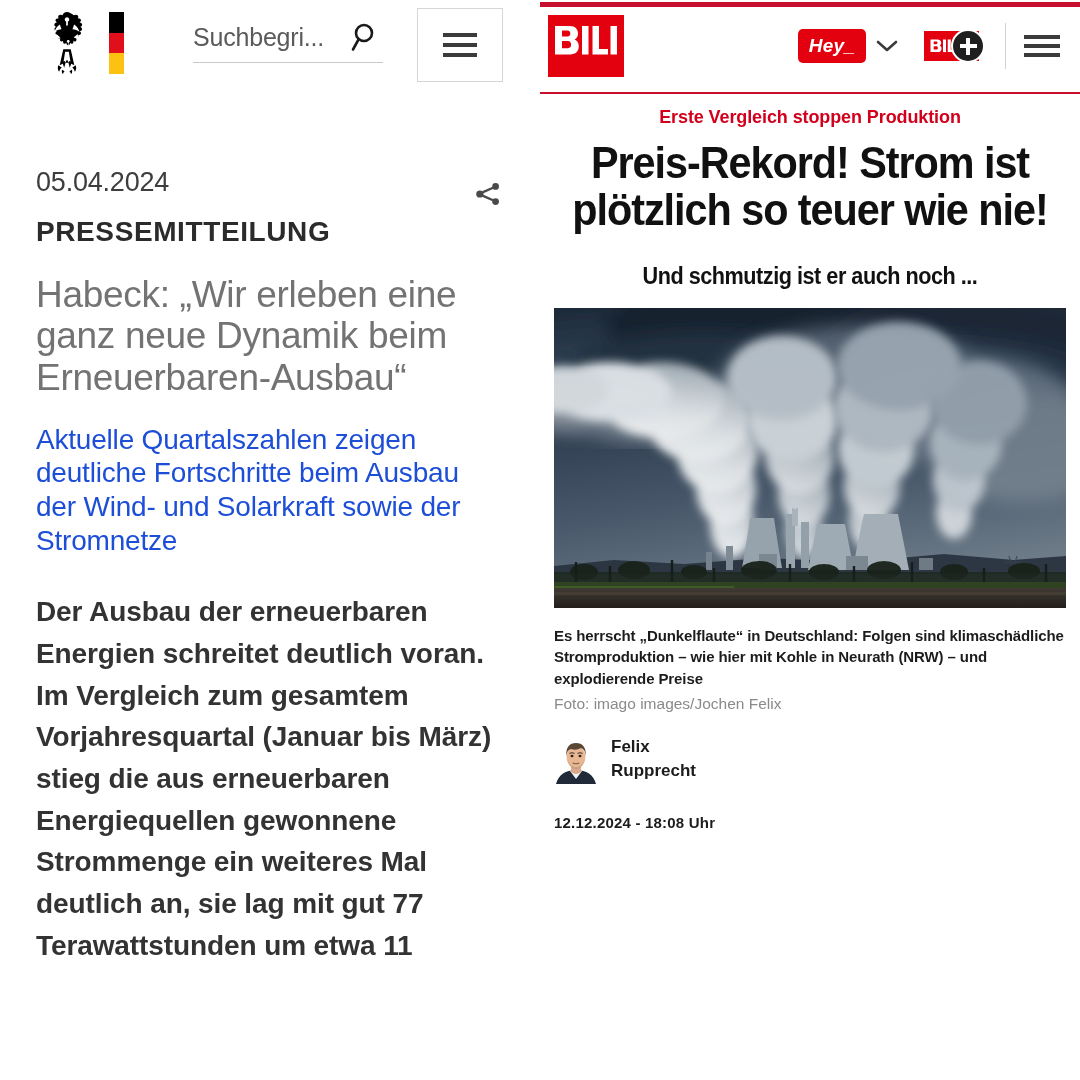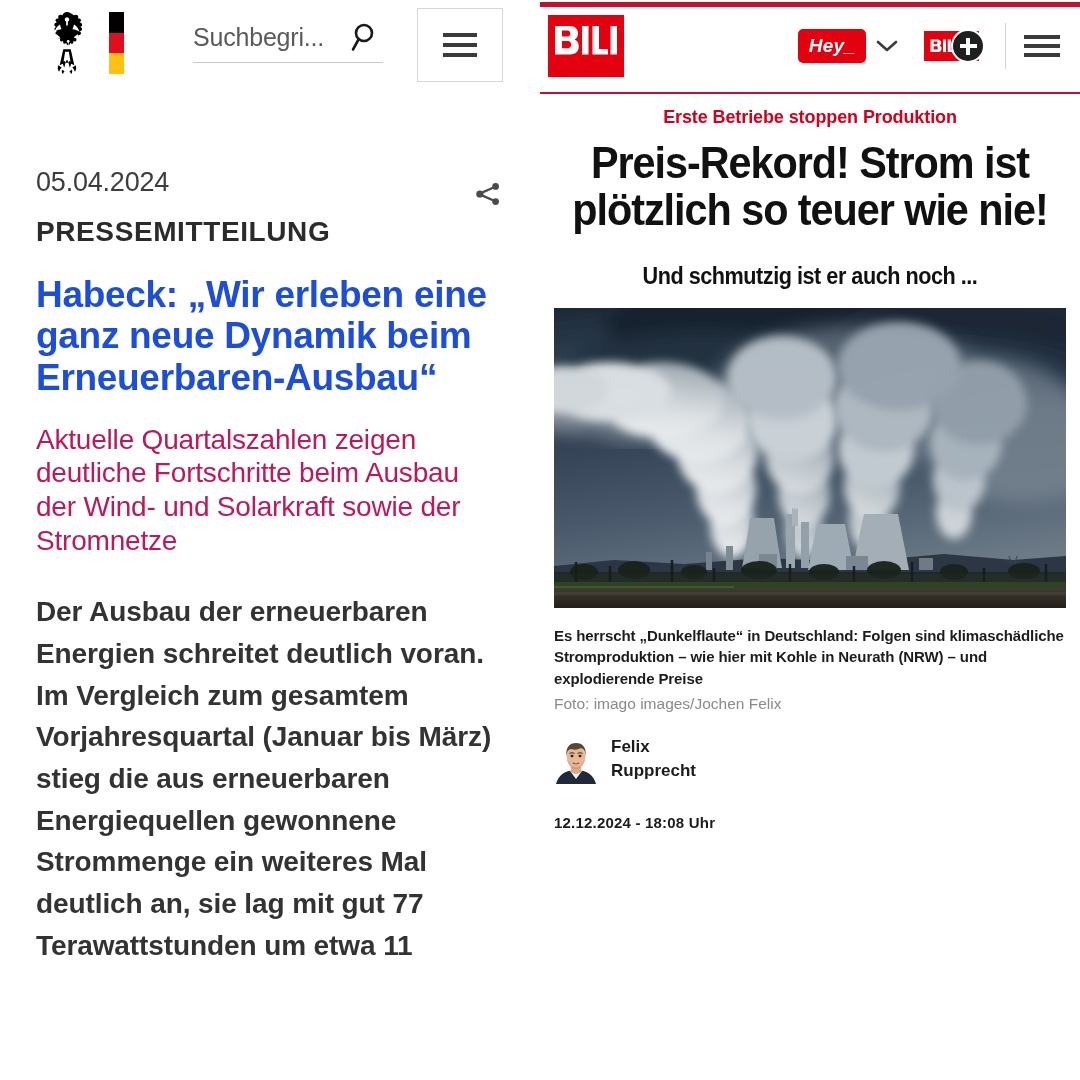--- a/index.html
+++ b/index.html
@@ -72,26 +72,26 @@
   }
   .topic{
     display:inline-block;margin-top:22px;
     font-size:25px;color:#4a4a4a;
     border-bottom:1.4px solid #bdbdbd;padding-bottom:8px;
     cursor:pointer;
   }
   .headline{
     margin-top:26px;
     font-size:37px;line-height:1.12;
-    color:#1d4ed8;font-weight:bold;letter-spacing:-.3px;
+    color:#737373;font-weight:normal;letter-spacing:-.3px;
     cursor:pointer;
   }
   .teaser{
     margin-top:6px;
-    font-size:28px;line-height:1.2;color:#be185d;letter-spacing:-.2px;
+    font-size:28px;line-height:1.2;color:#1d4ed8;letter-spacing:-.2px;
   }
   .bodytext{
     margin-top:34px;
     font-size:28px;line-height:1.49;color:#333333;
     font-weight:bold;letter-spacing:-.1px;
   }
 
   
   .right-pane{
     position:relative;width:540px;height:1080px;background:#ffffff;
@@ -300,21 +300,21 @@
         <button class="bild-burger" aria-label="Menü">
           <i></i>
           <i></i>
           <i></i>
         </button>
       </div>
     </div>
 
     <div class="bild-body">
 
-      <div class="dachzeile">Erste Betriebe stoppen Produktion</div>
+      <div class="dachzeile">Erste Vergleich stoppen Produktion</div>
 
       <h1 class="bild-headline">
         <span>Preis-Rekord! Strom ist</span><br>
         <span>plötzlich so teuer wie nie!</span>
       </h1>
 
       <div class="bild-sub">Und schmutzig ist er auch noch ...</div>
 
       <div class="photo">
         <svg viewBox="0 0 512 300" preserveAspectRatio="xMidYMid slice">

